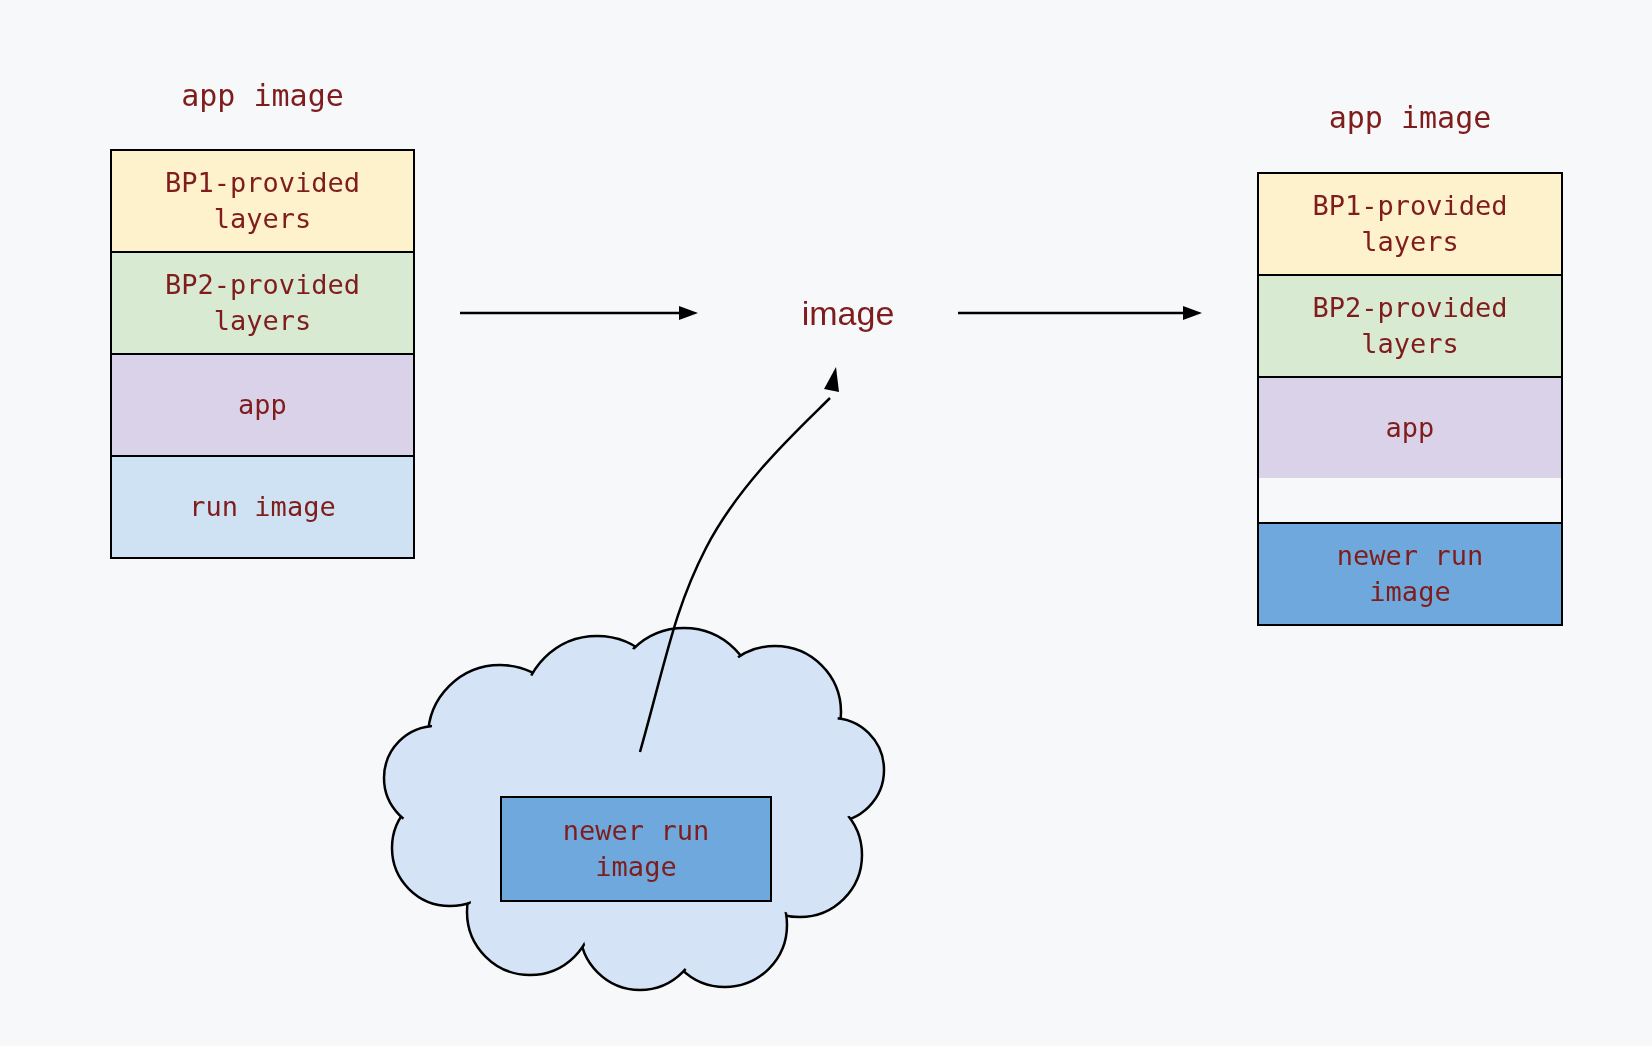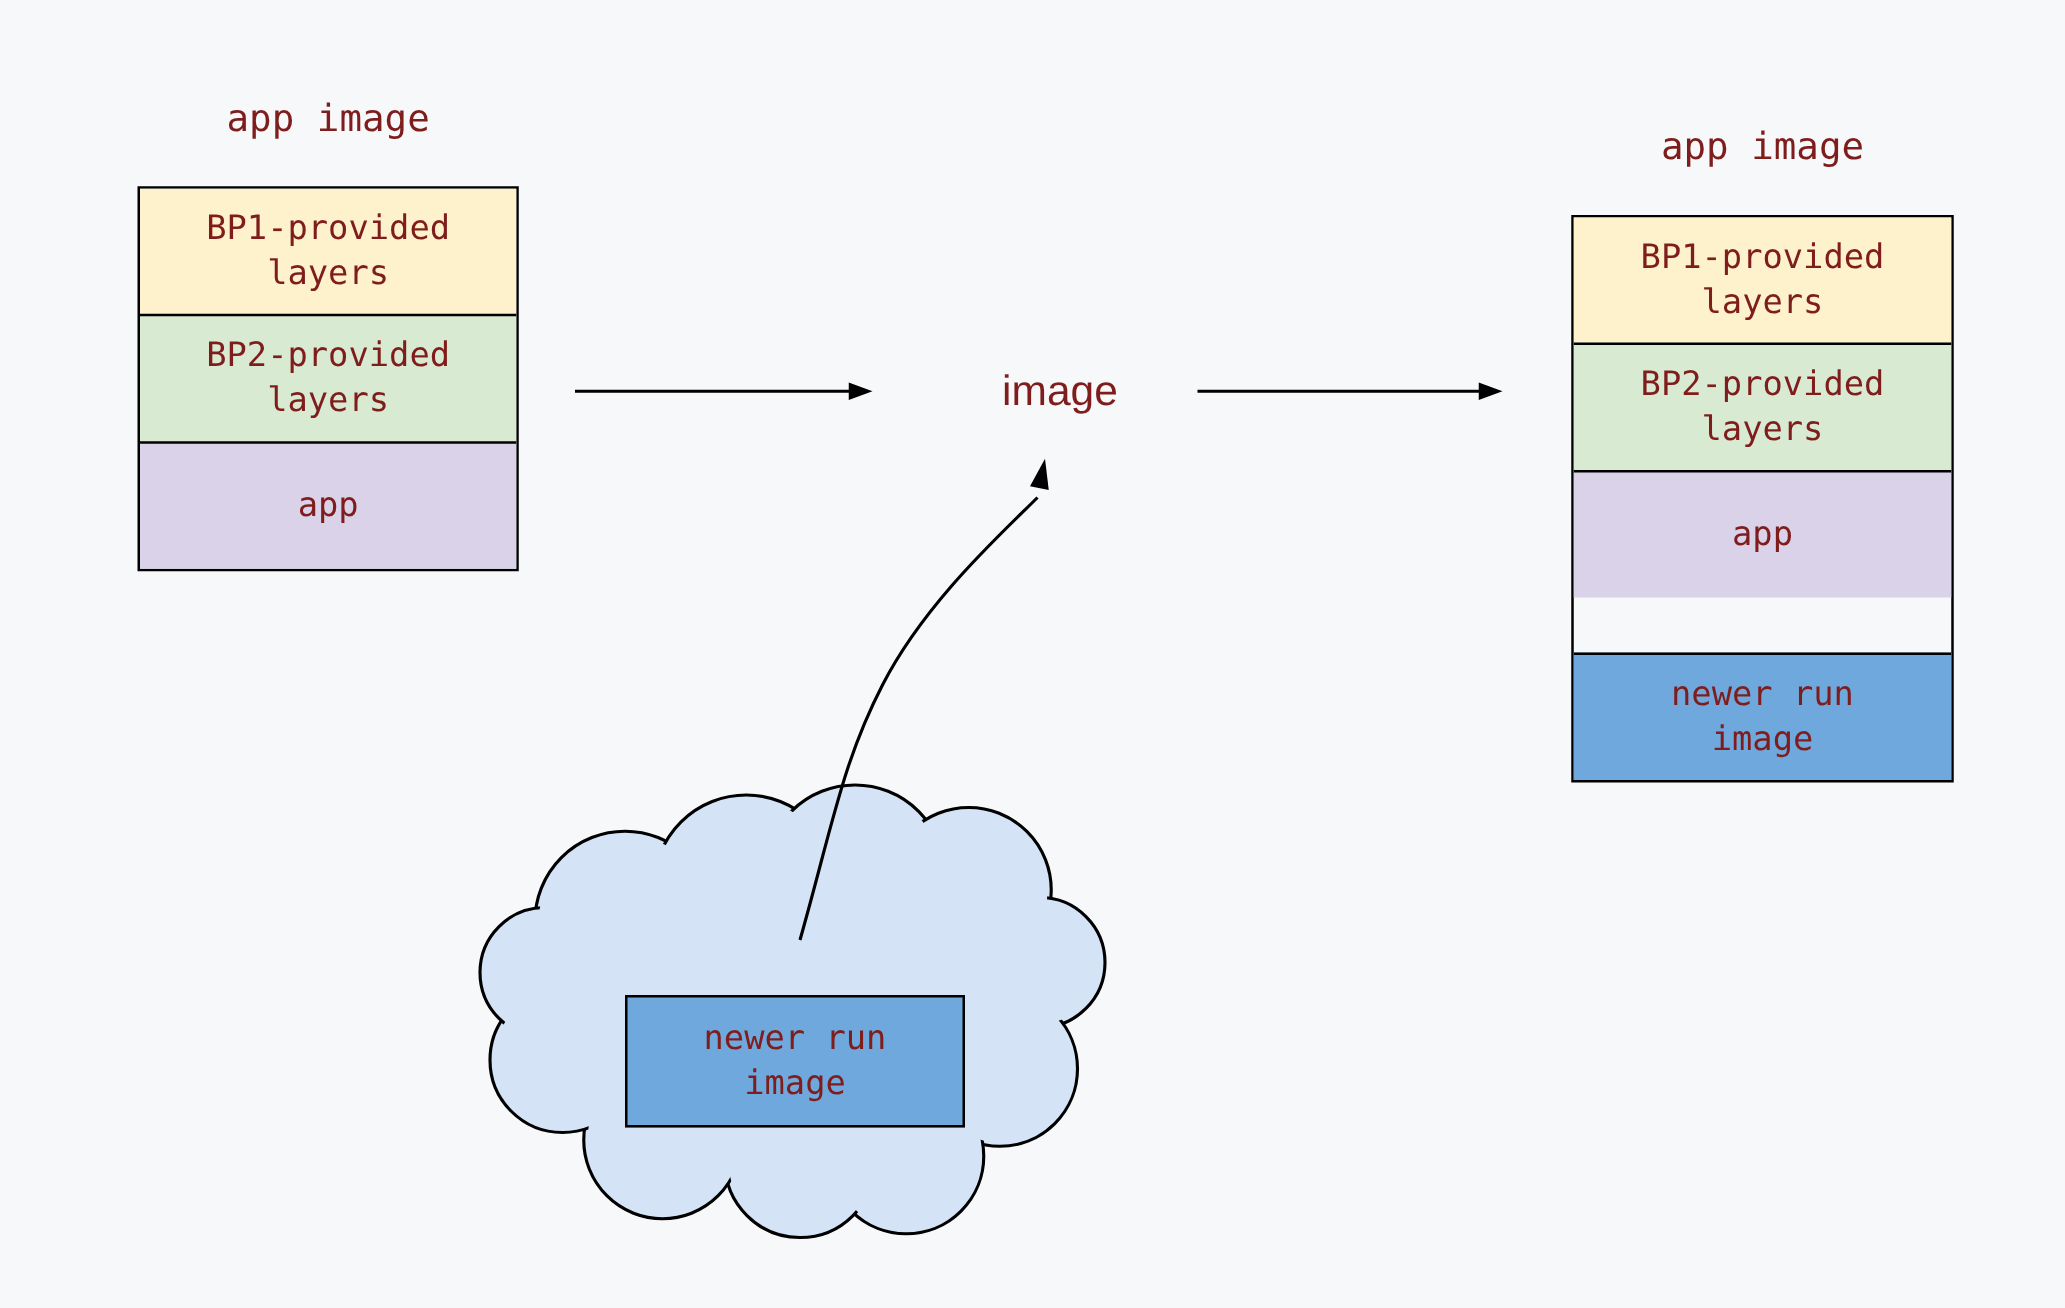--- a/index.html
+++ b/index.html
@@ -120,20 +120,21 @@
     </g>
   </svg>
 
   <div class="stack-title left-title">app image</div>
   <div class="stack left-stack">
     <div class="layer bg-yellow">BP1-provided
 layers</div>
     <div class="layer bg-green">BP2-provided
 layers</div>
     <div class="layer bg-purple">app</div>
+    <div class="layer bg-blue">run image</div>
   </div>
 
   <div class="rebase-label">image</div>
 
   <div class="stack-title right-title">app image</div>
   <div class="stack right-stack">
     <div class="layer bg-yellow">BP1-provided
 layers</div>
     <div class="layer bg-green">BP2-provided
 layers</div>

